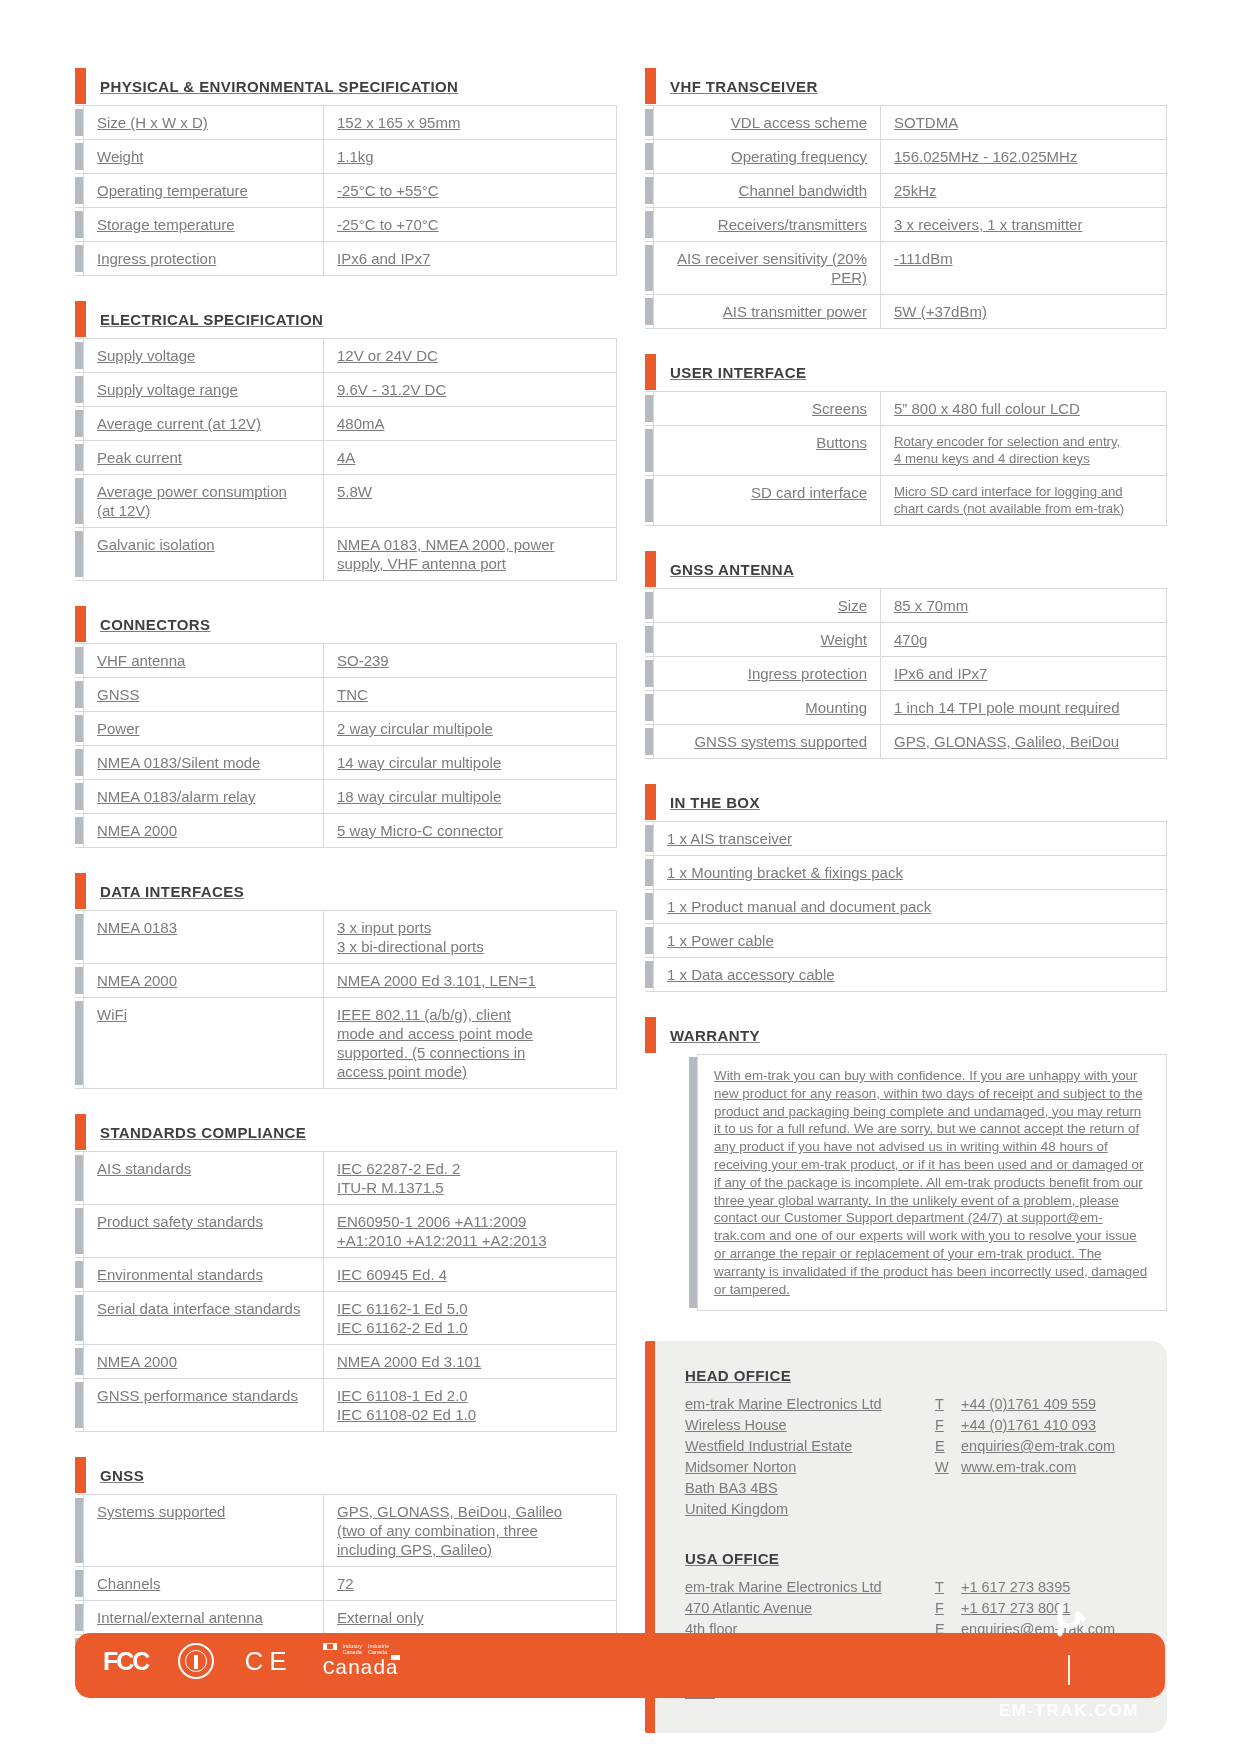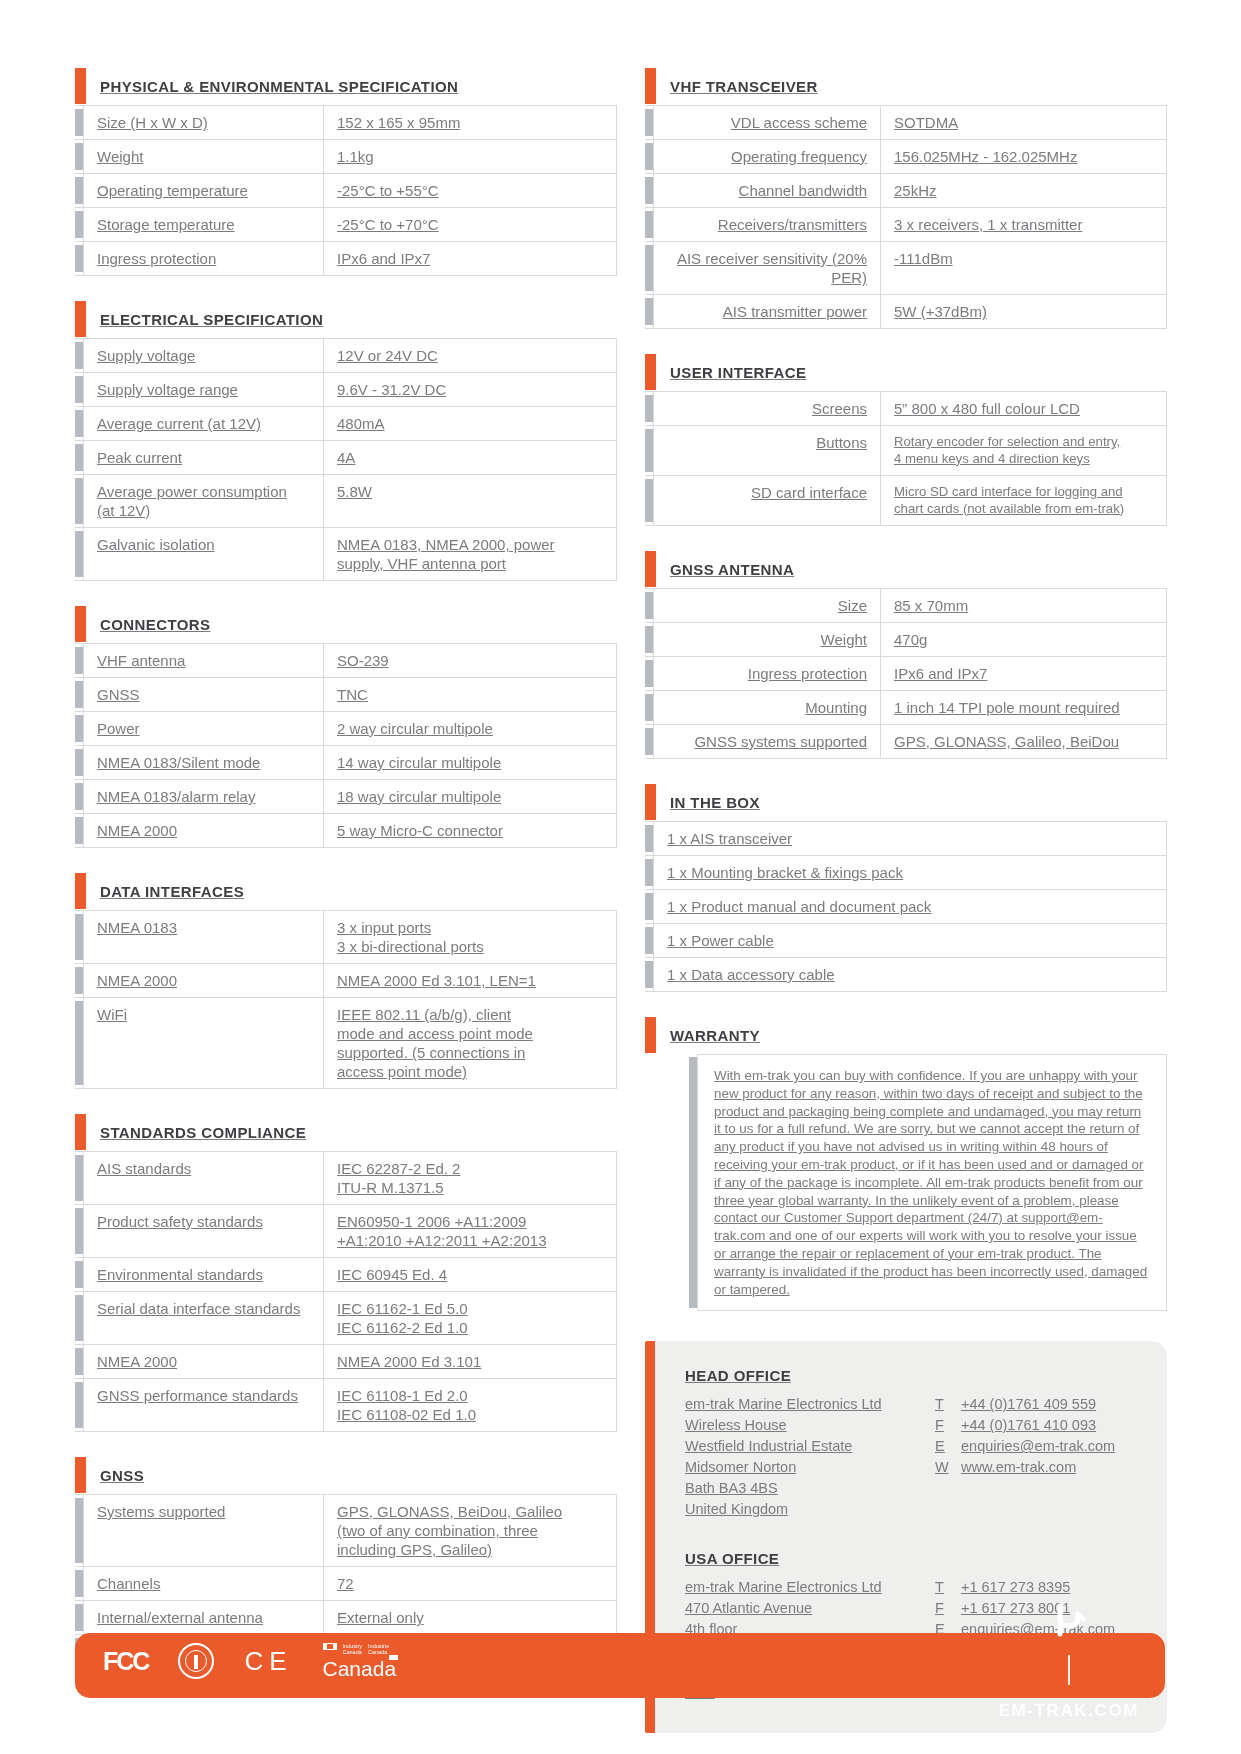--- a/index.html
+++ b/index.html
@@ -55,21 +55,21 @@
   .logo-fcc{display:flex;align-items:center;font-weight:bold;font-size:25px;letter-spacing:-2px;color:#fff;}
   .logo-ce{font-size:26px;letter-spacing:6px;color:#fff;font-weight:400;}
   .seal{width:36px;height:36px;border:2px solid #fff;border-radius:50%;position:relative;}
   .seal::before{content:"";position:absolute;inset:5px;border:1.5px solid #fff;border-radius:50%;}
   .seal::after{content:"";position:absolute;left:14px;top:10px;width:4px;height:14px;background:#fff;}
   .canada{display:flex;flex-direction:column;line-height:1;}
   .ic-top{display:flex;gap:6px;align-items:flex-start;margin-bottom:3px;}
   .flagbox{display:inline-block;width:14px;height:7px;background:#fff;position:relative;}
   .flagbox::before{content:"";position:absolute;left:4px;top:1px;width:6px;height:5px;background:var(--orange);}
   .ic-txt{font-size:5.5px;line-height:6px;color:#fff;white-space:pre-line;}
-  .canada-word{font-family:Liberation Sans, sans-serif;font-size:21px;color:#fff;position:relative;}
+  .canada-word{font-family:Liberation Mono, monospace;font-size:21px;color:#fff;position:relative;}
   .canada-word .mini-flag{position:absolute;right:-2px;top:-3px;width:9px;height:5px;background:#fff;}
   .brand{display:flex;align-items:center;gap:16px;flex-direction:column;}
   .brand-divider{width:2px;height:30px;background:#fff;opacity:.9;}
   .brand-text{font-size:17px;font-weight:bold;letter-spacing:1.6px;color:#fff;}
 </style>
 </head>
 <body>
 
 <div class="content">
 

